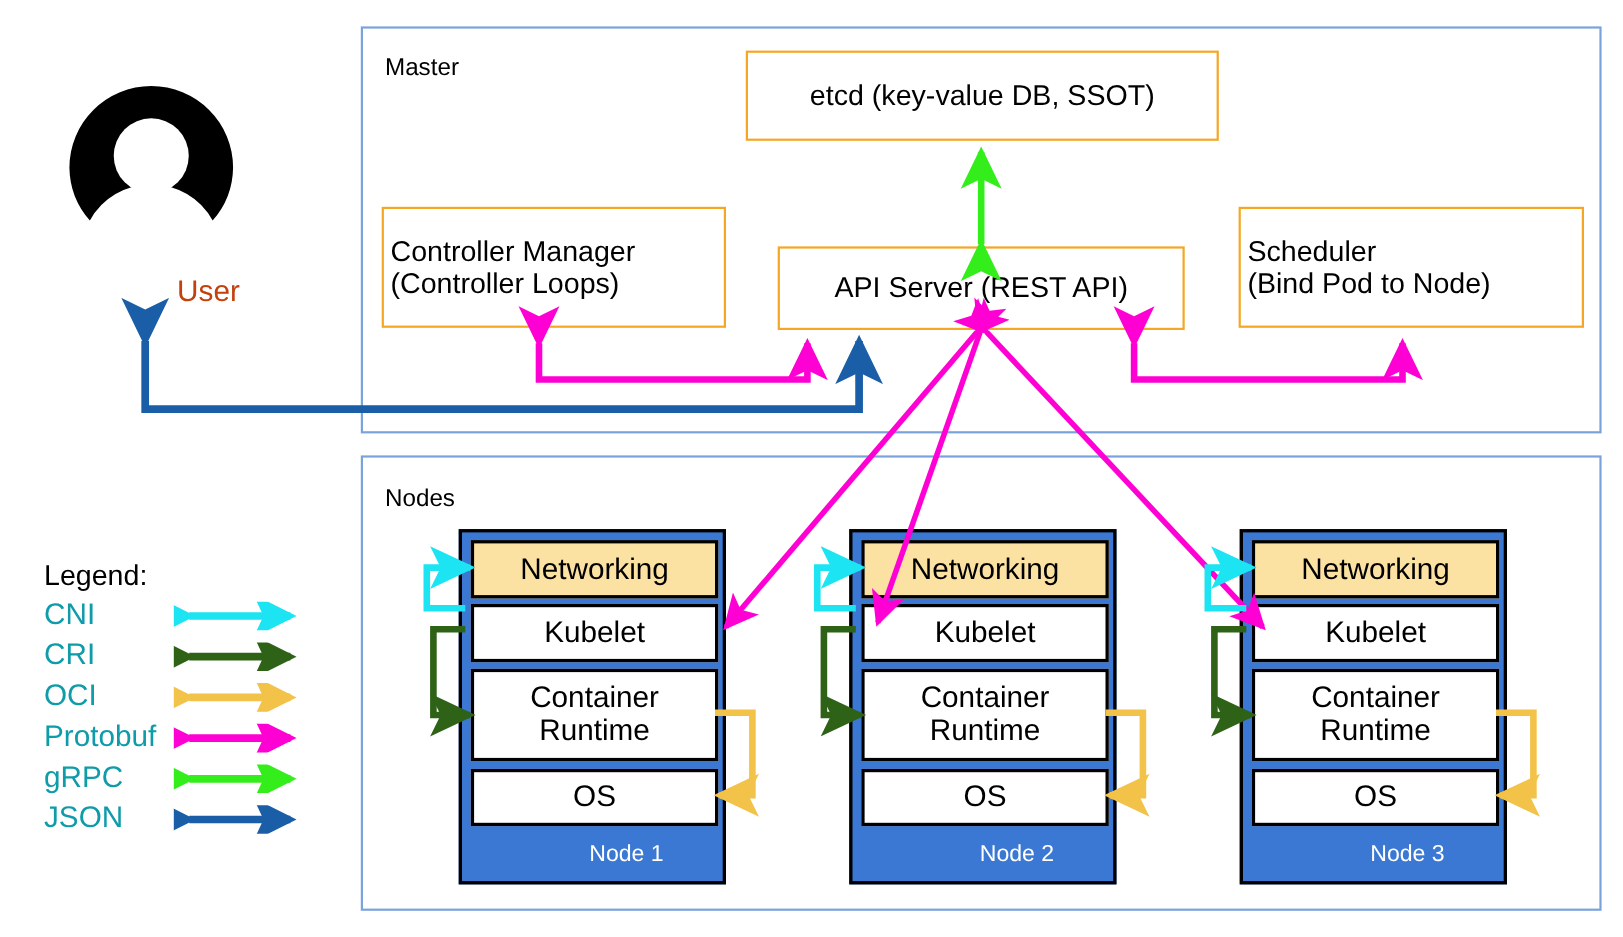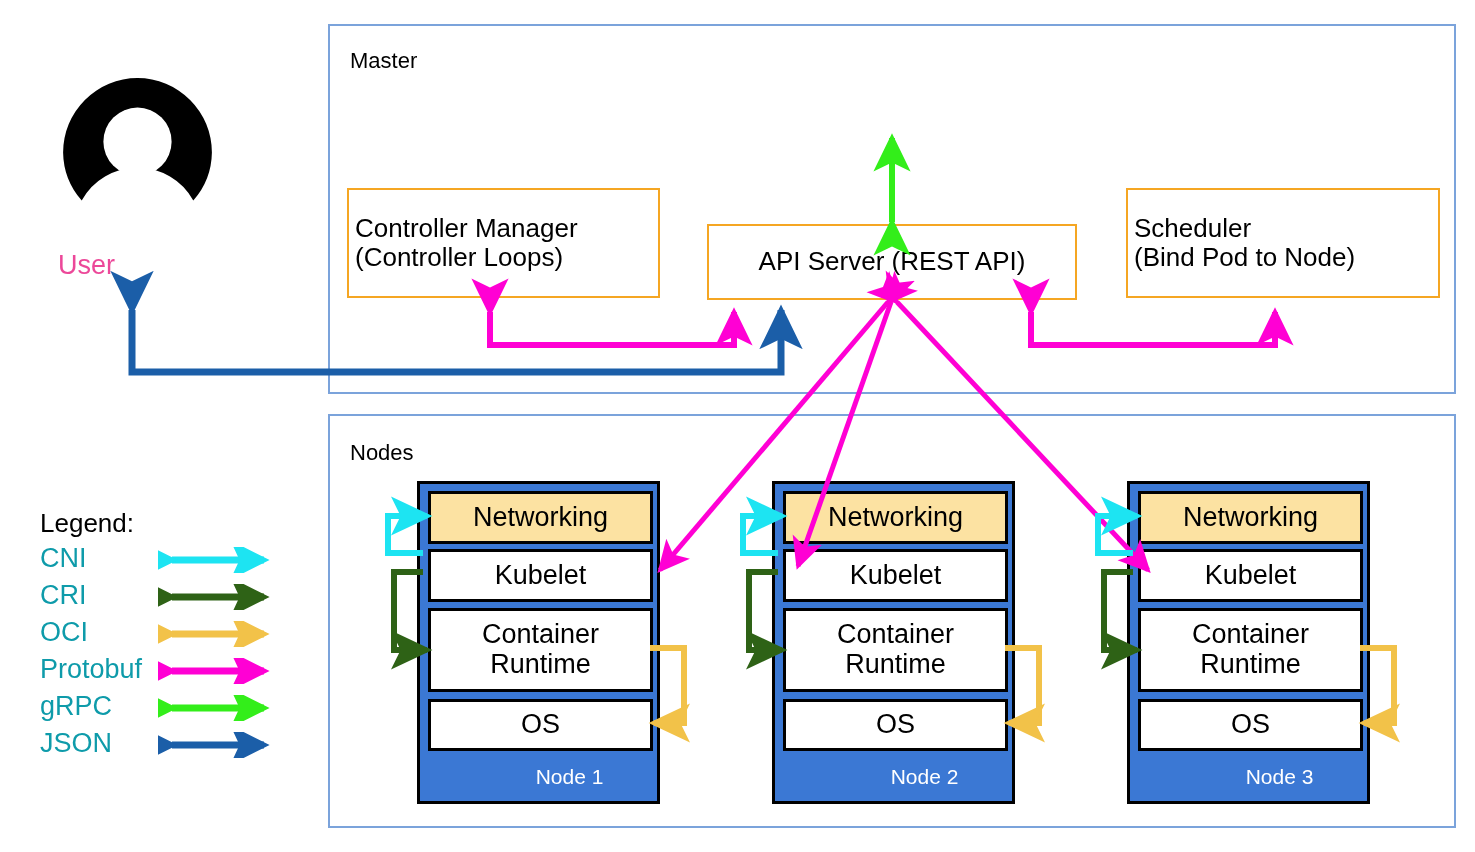--- a/index.html
+++ b/index.html
@@ -69,22 +69,22 @@
   }
 
   
   #user-figure {
     position: absolute;
     z-index: 4;
   }
   #user-label {
     position: absolute;
     font-size: 27px;
-    color: #ec4899;
-    text-align: left;
+    color: #c2410c;
+    text-align: right;
     width: 160px;
     z-index: 4;
   }
 
   
   .node {
     position: absolute;
     background: #3B78D4;
     border: 3px solid #000000;
     box-sizing: border-box;
@@ -240,20 +240,23 @@
     <path d="M50 2 A48 48 0 0 0 2 50 A48 48 0 0 0 14 81 A40 40 0 0 1 50 60 A40 40 0 0 1 86 81 A48 48 0 0 0 98 50 A48 48 0 0 0 50 2 Z" fill="#000000"></path>
     <circle cx="50" cy="43" r="22" fill="#ffffff"></circle>
     <path d="M50 22 A21.5 21.5 0 0 1 50 64.5 A21.5 21.5 0 0 1 50 22 Z" fill="#ffffff"></path>
     <path d="M28.5 43 A21.5 21.5 0 1 0 71.5 43 A21.5 21.5 0 1 0 28.5 43" fill="#ffffff"></path>
   </svg>
   <div id="user-label" style="left:58px; top:250px;">User</div>
 
   <div class="group-box" style="left:328px; top:24px; width:1128px; height:370px;"></div>
   <div class="group-title" style="left:350px; top:50px;">Master</div>
 
+  <div class="comp-box" style="left:678px; top:46px; width:430px; height:82px;">
+    <span>etcd (key-value DB, SSOT)</span>
+  </div>
 
   <div class="comp-box left-align" style="left:347px; top:188px; width:313px; height:110px;">
     <span>
       <span>Controller Manager</span><br>
       <span>(Controller Loops)</span>
     </span>
   </div>
 
   <div class="comp-box" style="left:707px; top:224px; width:370px; height:76px;">
     <span>API Server (REST API)</span>

